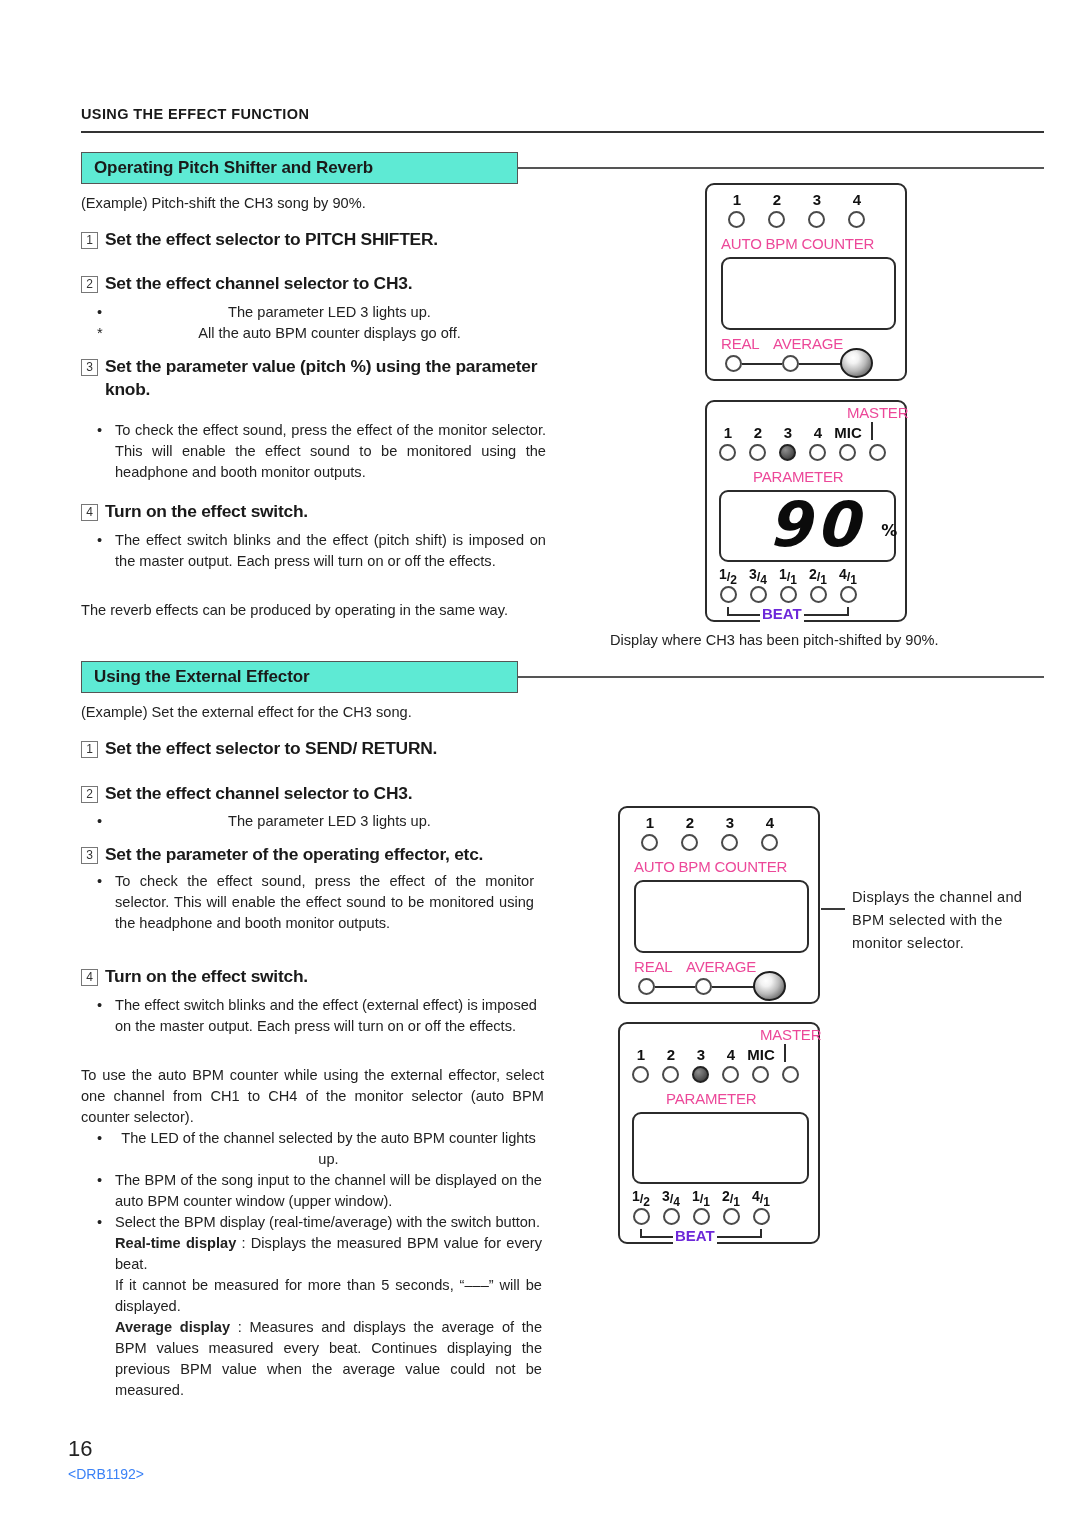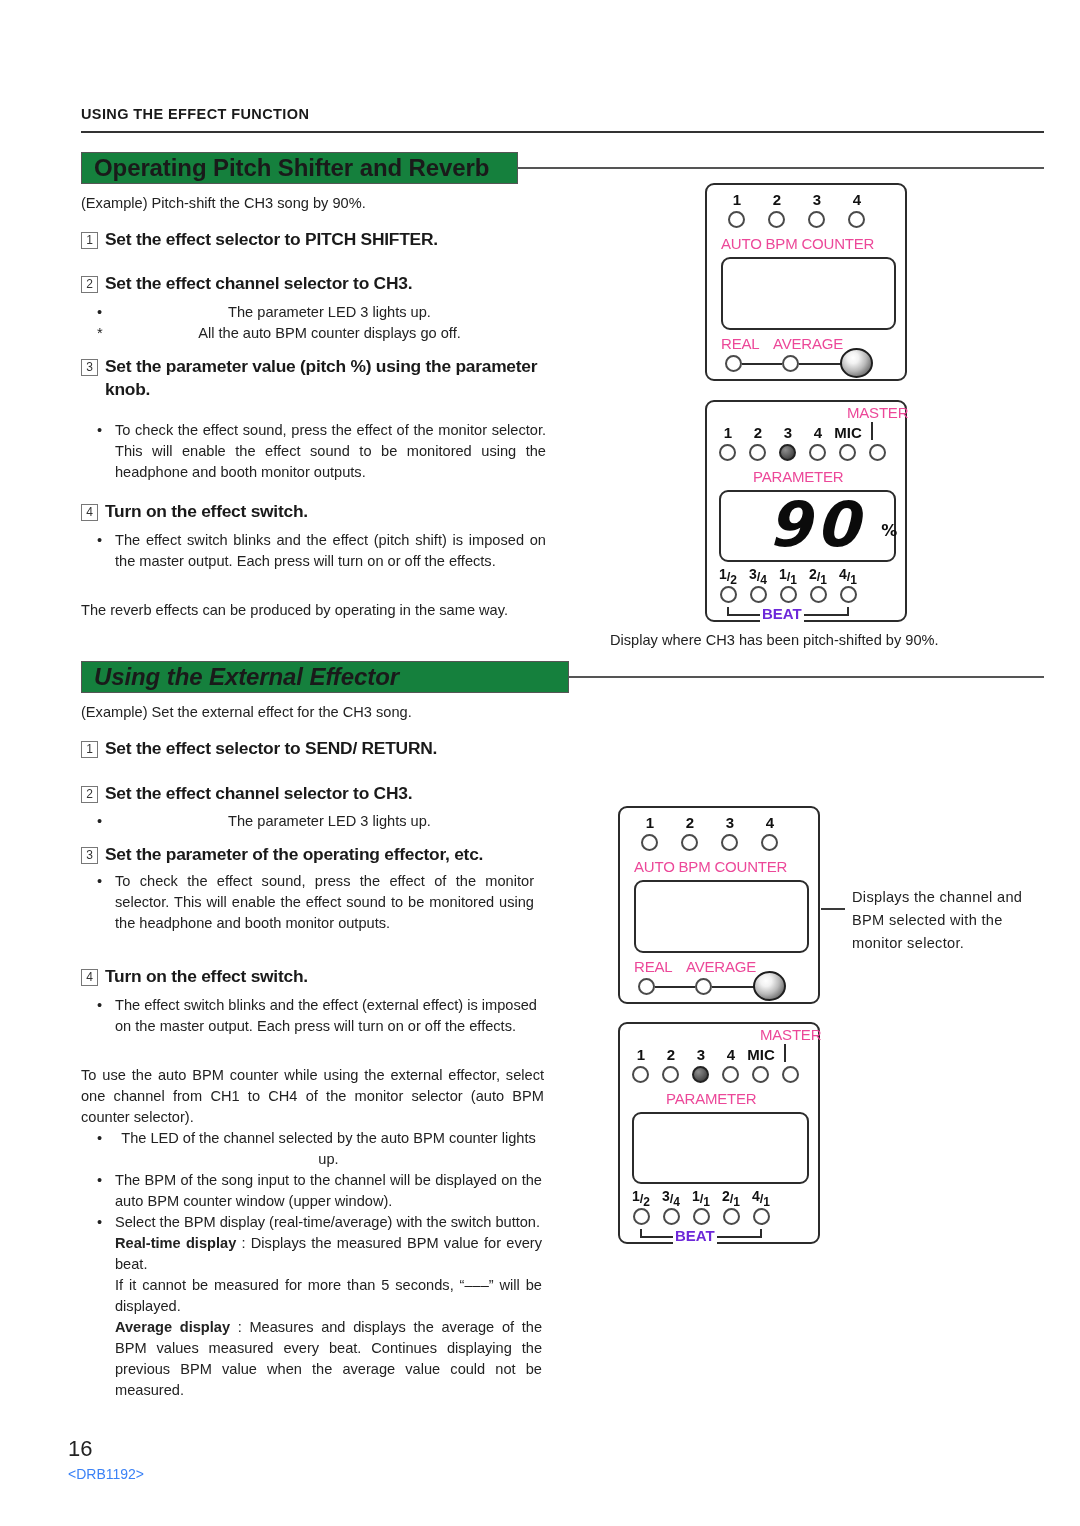--- a/index.html
+++ b/index.html
@@ -29,25 +29,25 @@
     left: 57px; top: 131px;
     width: 963px; height: 2px;
     background: #333;
   }
 
   
   .sec-heading {
     position: absolute;
     height: 32px;
     border: 1.5px solid #555;
-    background: #15803d;
+    background: #5eead4;
     display: flex;
     align-items: center;
     padding: 0 10px 0 12px;
-    font-size: 24px;
+    font-size: 17px;
     font-weight: bold;
     letter-spacing: -0.1px;
     z-index: 2;
   }
   .sec-rule {
     position: absolute;
     height: 1.5px;
     background: #555;
     z-index: 1;
   }
@@ -294,21 +294,21 @@
 
   <div class="bullets" style="left:70px; top:530px; width:452px;">
     <div class="bullet-row">
       <span class="mark">•</span>
       <span class="btext">The effect switch blinks and the effect (pitch shift) is imposed on the master output. Each press will turn on or off the effects.</span>
     </div>
   </div>
 
   <div class="para just" style="left:57px; top:600px; width:463px;">The reverb effects can be produced by operating in the same way.</div>
 
-  <div class="sec-heading" style="left:57px; top:661px; width:488px;font-style:italic;">Using the External Effector</div>
+  <div class="sec-heading" style="left:57px; top:661px; width:437px;">Using the External Effector</div>
   <div class="sec-rule" style="left:494px; top:676px; width:526px;"></div>
 
   <div class="para" style="left:57px; top:702px; width:470px;">(Example) Set the external effect for the CH3 song.</div>
 
   <div class="step" style="left:57px; top:737px; width:470px;">
     <span class="numbox">1</span>
     <span>Set the effect selector to SEND/ RETURN.</span>
   </div>
 
   <div class="step" style="left:57px; top:782px; width:470px;">

